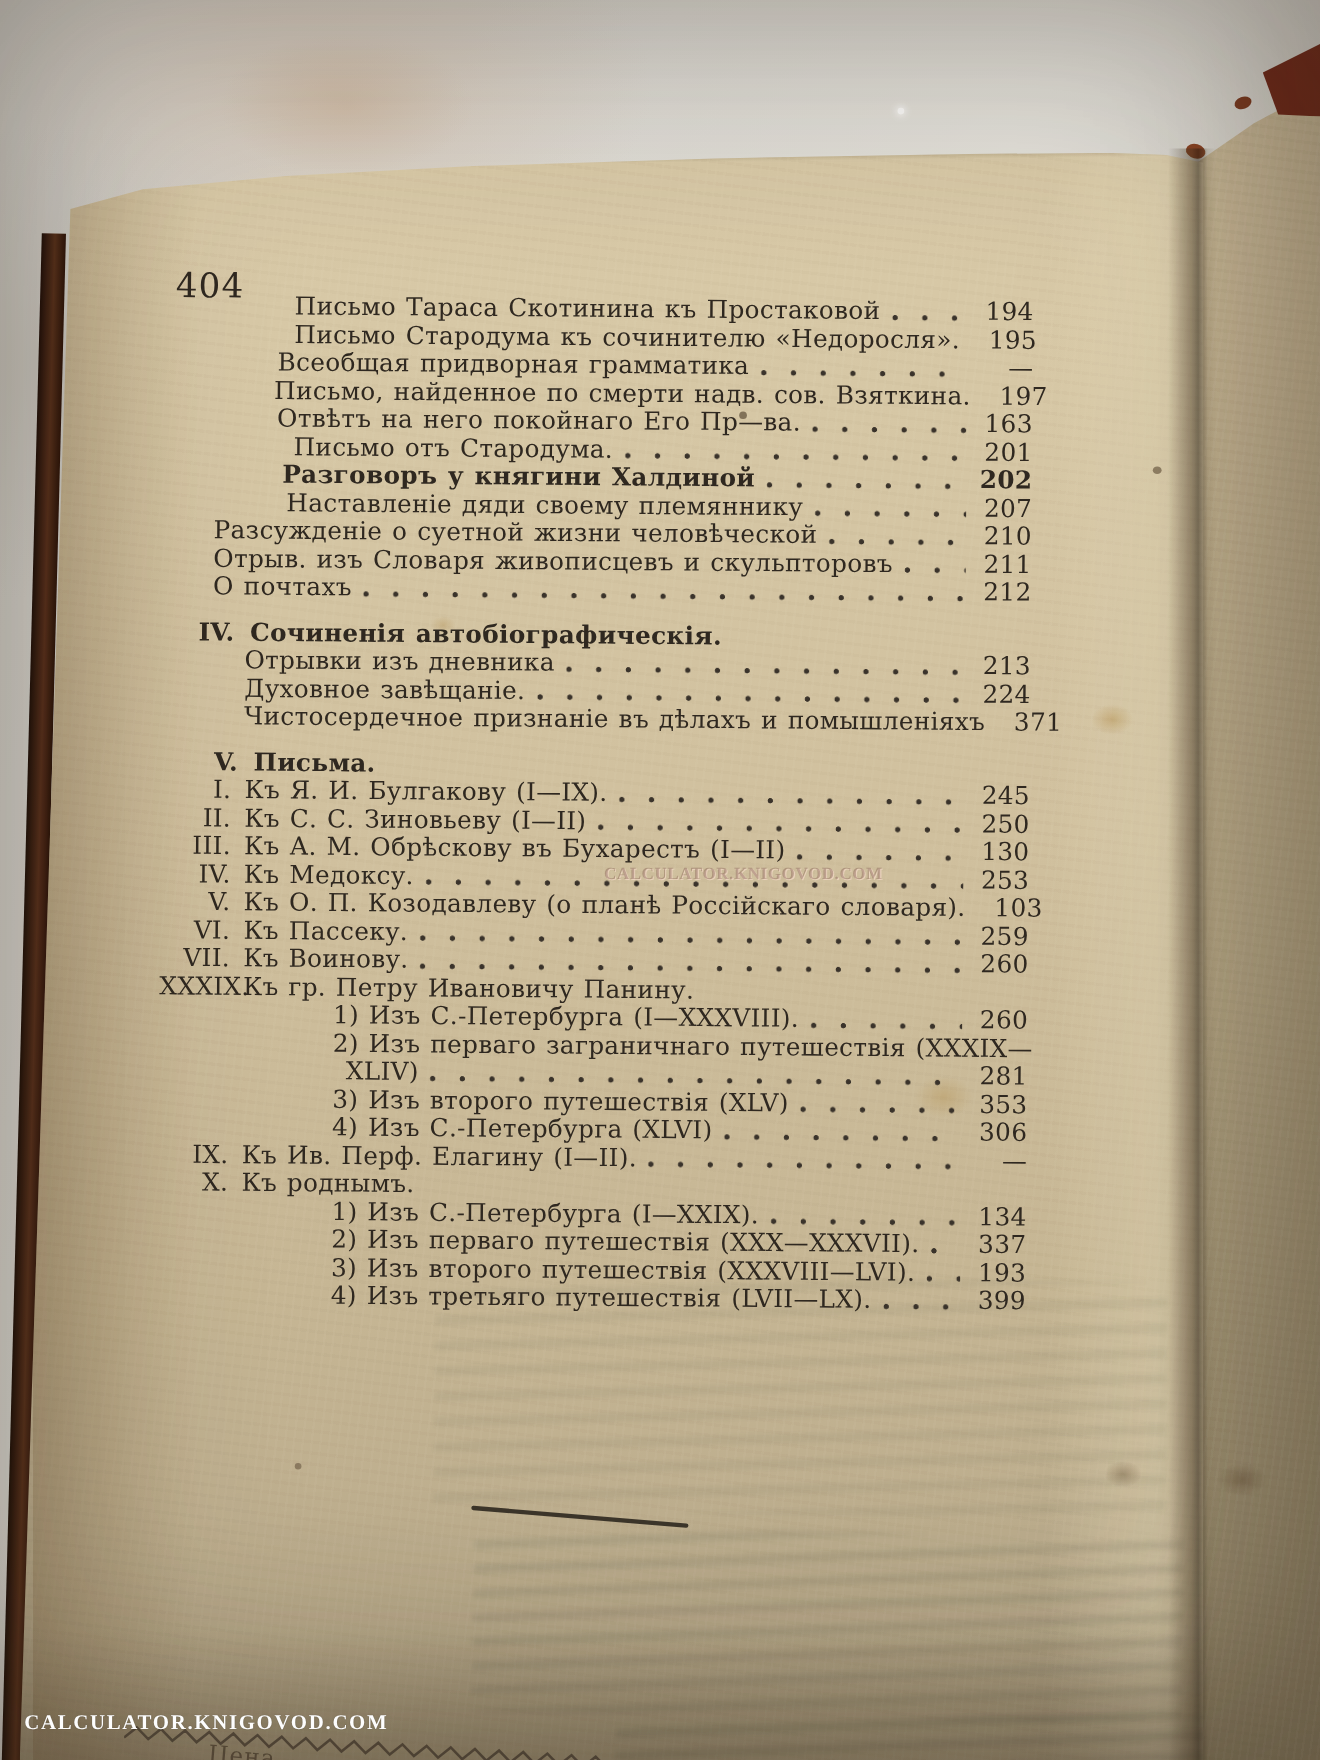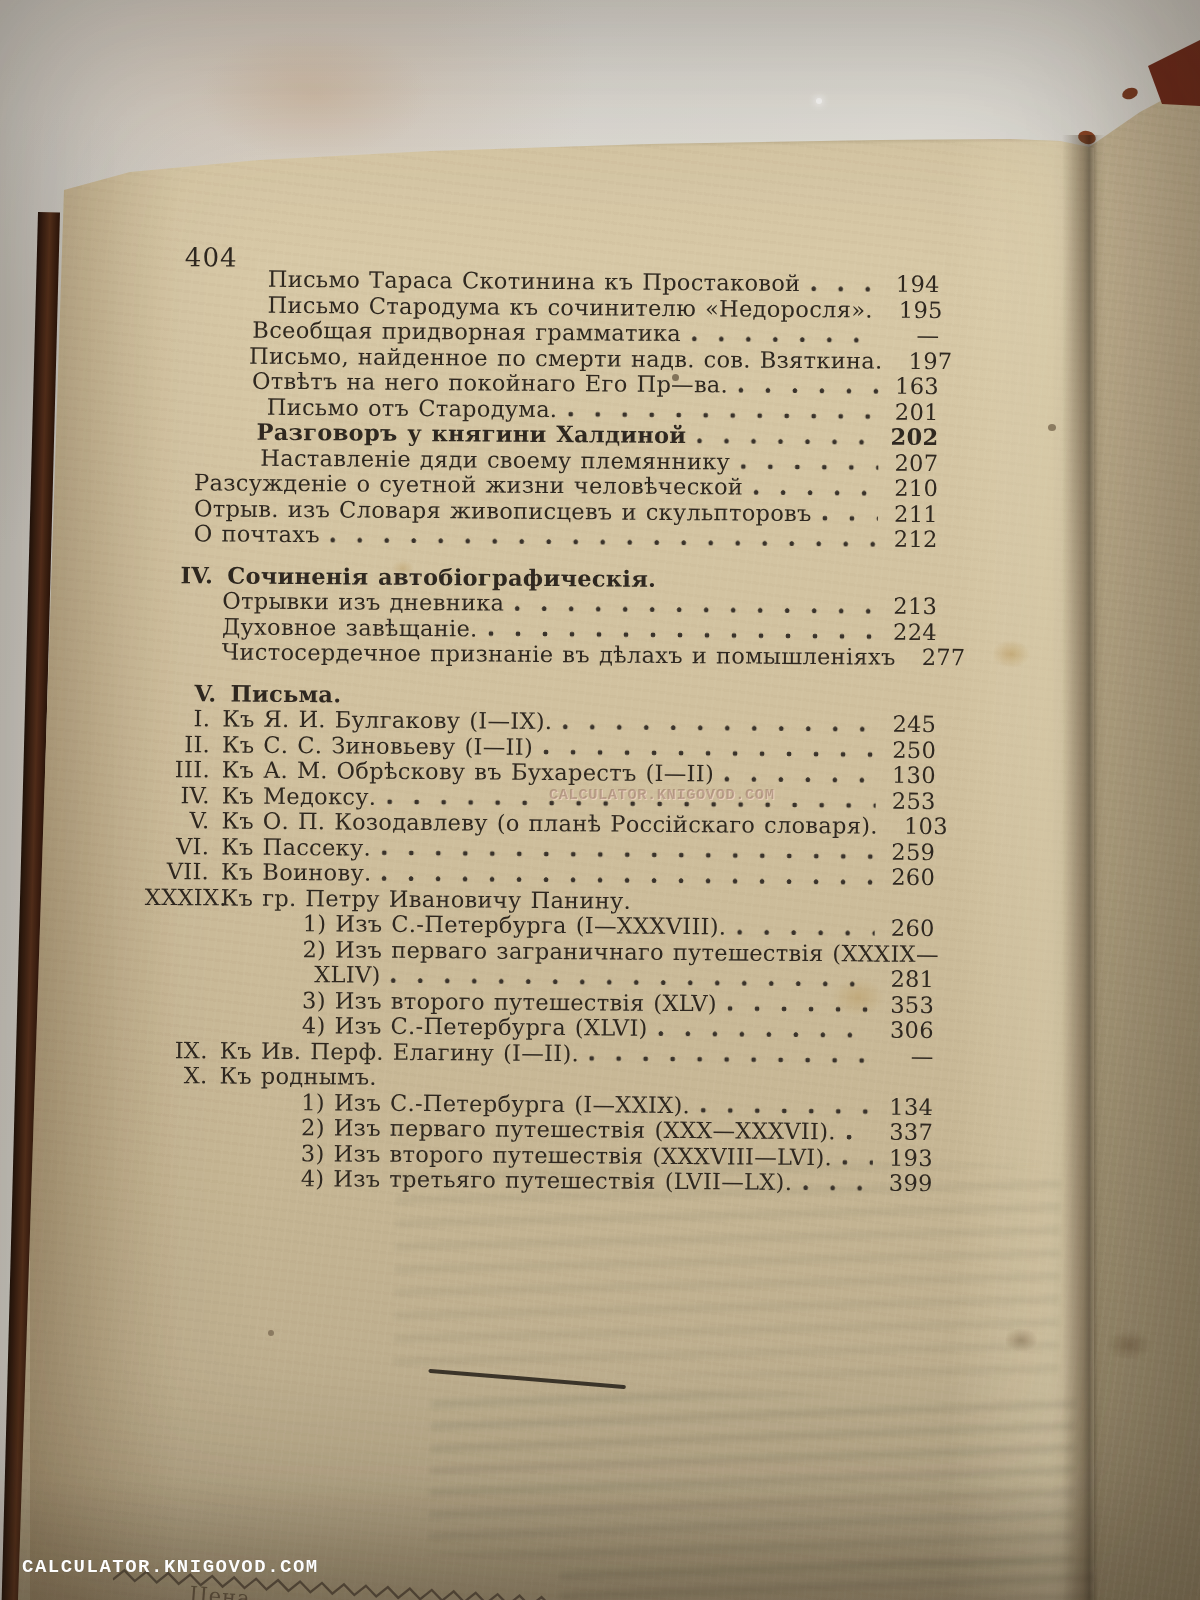--- a/index.html
+++ b/index.html
@@ -63,41 +63,41 @@
   
   .bleed{position:absolute;pointer-events:none;filter:blur(2.4px);}
   .bleed-1{left:395px;top:1162px;width:665px;height:215px;opacity:.85;transform:rotate(.6deg);
     background:repeating-linear-gradient(178deg, rgba(0,0,0,0) 0 15px, rgba(104,104,84,.12) 15px 23px);}
   .bleed-2{left:430px;top:1392px;width:645px;height:170px;opacity:.95;transform:rotate(1deg);
     background:repeating-linear-gradient(177deg, rgba(0,0,0,0) 0 14px, rgba(96,96,78,.15) 14px 22px);}
   .bleed-3{left:560px;top:1560px;width:540px;height:40px;opacity:.9;
     background:repeating-linear-gradient(178deg, rgba(0,0,0,0) 0 12px, rgba(90,88,70,.18) 12px 20px);}
   
   .content{position:absolute;inset:0;color:#2f2820;transform:rotate(.45deg);transform-origin:160px 250px;}
-  .folio{position:absolute;left:160px;top:242px;font-size:26px;letter-spacing:1px;margin-left:25px;}
+  .folio{position:absolute;left:160px;top:242px;font-size:31px;letter-spacing:1px;}
   .toc{position:absolute;left:150px;top:266px;width:800px;font-size:22.5px;line-height:25.5px;
     letter-spacing:.3px;word-spacing:1.5px;}
   .row{display:flex;align-items:baseline;white-space:nowrap;}
   .row .num{display:inline-block;width:76px;text-align:right;padding-right:12px;box-sizing:border-box;flex:none;}
   .row .title{flex:none;}
   .row .dots{flex:1 1 0;min-width:0;align-self:stretch;margin:0 4px 0 10px;
     background-image:radial-gradient(circle at 3px 68%, #3a332b 2.1px, rgba(0,0,0,0) 2.7px);
     background-size:27px 100%;background-repeat:repeat-x;}
   .row .spacer{flex:1 1 0;}
   .row .pagenum{flex:none;min-width:56px;text-align:right;padding-right:10px;}
   .row.section{font-weight:700;margin-top:16px;margin-bottom:0;}
   .row.section .snum{display:inline-block;padding-right:14px;}
   .row.bold{font-weight:700;}
   .divider{position:absolute;left:437px;top:1374px;width:198px;height:4px;border-radius:2px;
     background:#2a241c;transform:rotate(4.3deg);opacity:.88;}
   .squiggle{position:absolute;left:124px;top:1566px;transform:rotate(3.2deg);transform-origin:left top;}
   .handwrite{position:absolute;left:200px;top:1584px;font-size:21px;color:rgba(62,48,34,.62);
     transform:rotate(4deg);letter-spacing:1px;}
   
-  .wm{font-family:Liberation Mono, monospace;pointer-events:none;z-index:70;position:absolute;}
+  .wm{font-family:Liberation Serif, serif;pointer-events:none;z-index:70;position:absolute;}
   .wm-center{left:549px;top:786px;font-size:15.5px;font-weight:700;letter-spacing:.5px;
     color:rgba(128,88,78,.40);text-shadow:1px 1px 0 rgba(255,226,214,.55);}
   .wm-corner{left:22px;top:1556px;font-size:19px;font-weight:700;letter-spacing:1.5px;
     color:#fdfdfd;text-shadow:0 0 1px rgba(0,0,0,.35);}
 </style>
 </head>
 <body>
 
 <div class="photo">
 
@@ -195,21 +195,21 @@
             <span class="pagenum">213</span>
           </div>
           <div class="row plain" style="margin-left: 75px;">
             <span class="title">Духовное завѣщаніе.</span>
             <span class="dots"></span>
             <span class="pagenum">224</span>
           </div>
           <div class="row plain" style="margin-left: 75px;">
             <span class="title">Чистосердечное признаніе въ дѣлахъ и помышленіяхъ</span>
             <span class="dots"></span>
-            <span class="pagenum">277</span>
+            <span class="pagenum">371</span>
           </div>
           <div class="row section" style="margin-left: 48px;">
             <span class="snum">V.</span>
             <span class="title">Письма.</span>
           </div>
           <div class="row roman">
             <span class="num">I.</span>
             <span class="title">Къ Я. И. Булгакову (I—IX).</span>
             <span class="dots"></span>
             <span class="pagenum">245</span>

